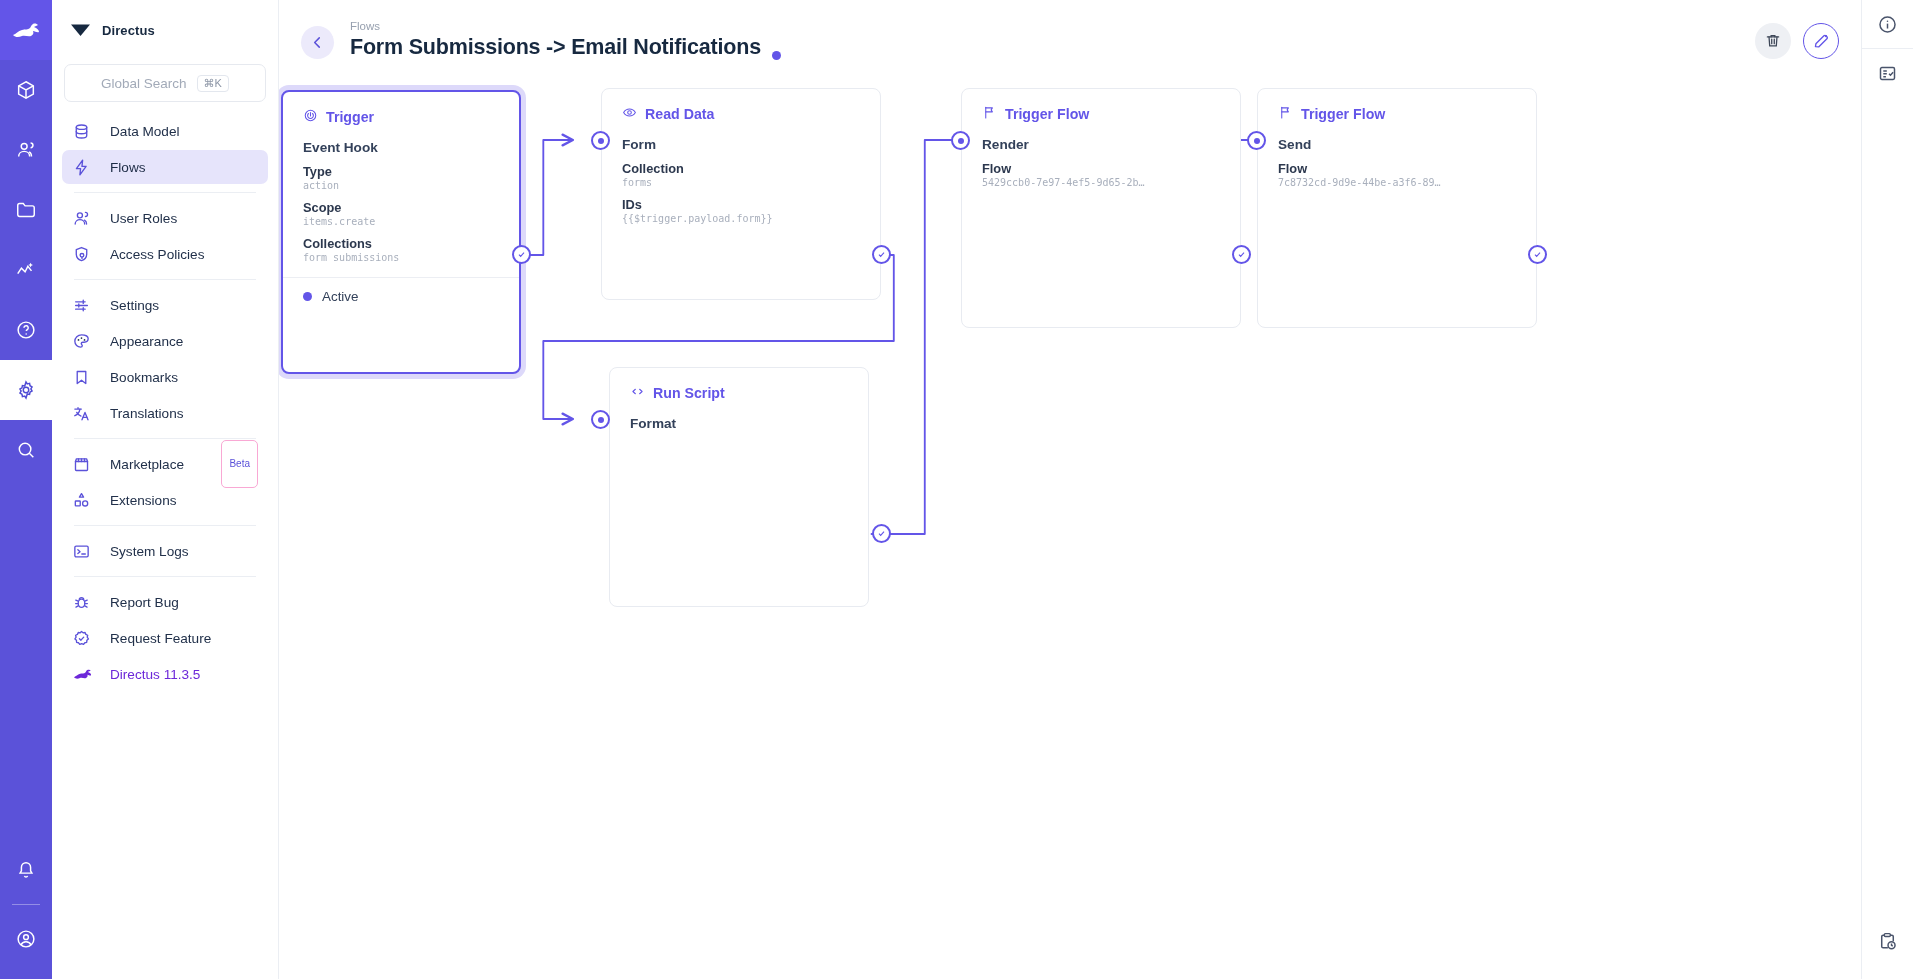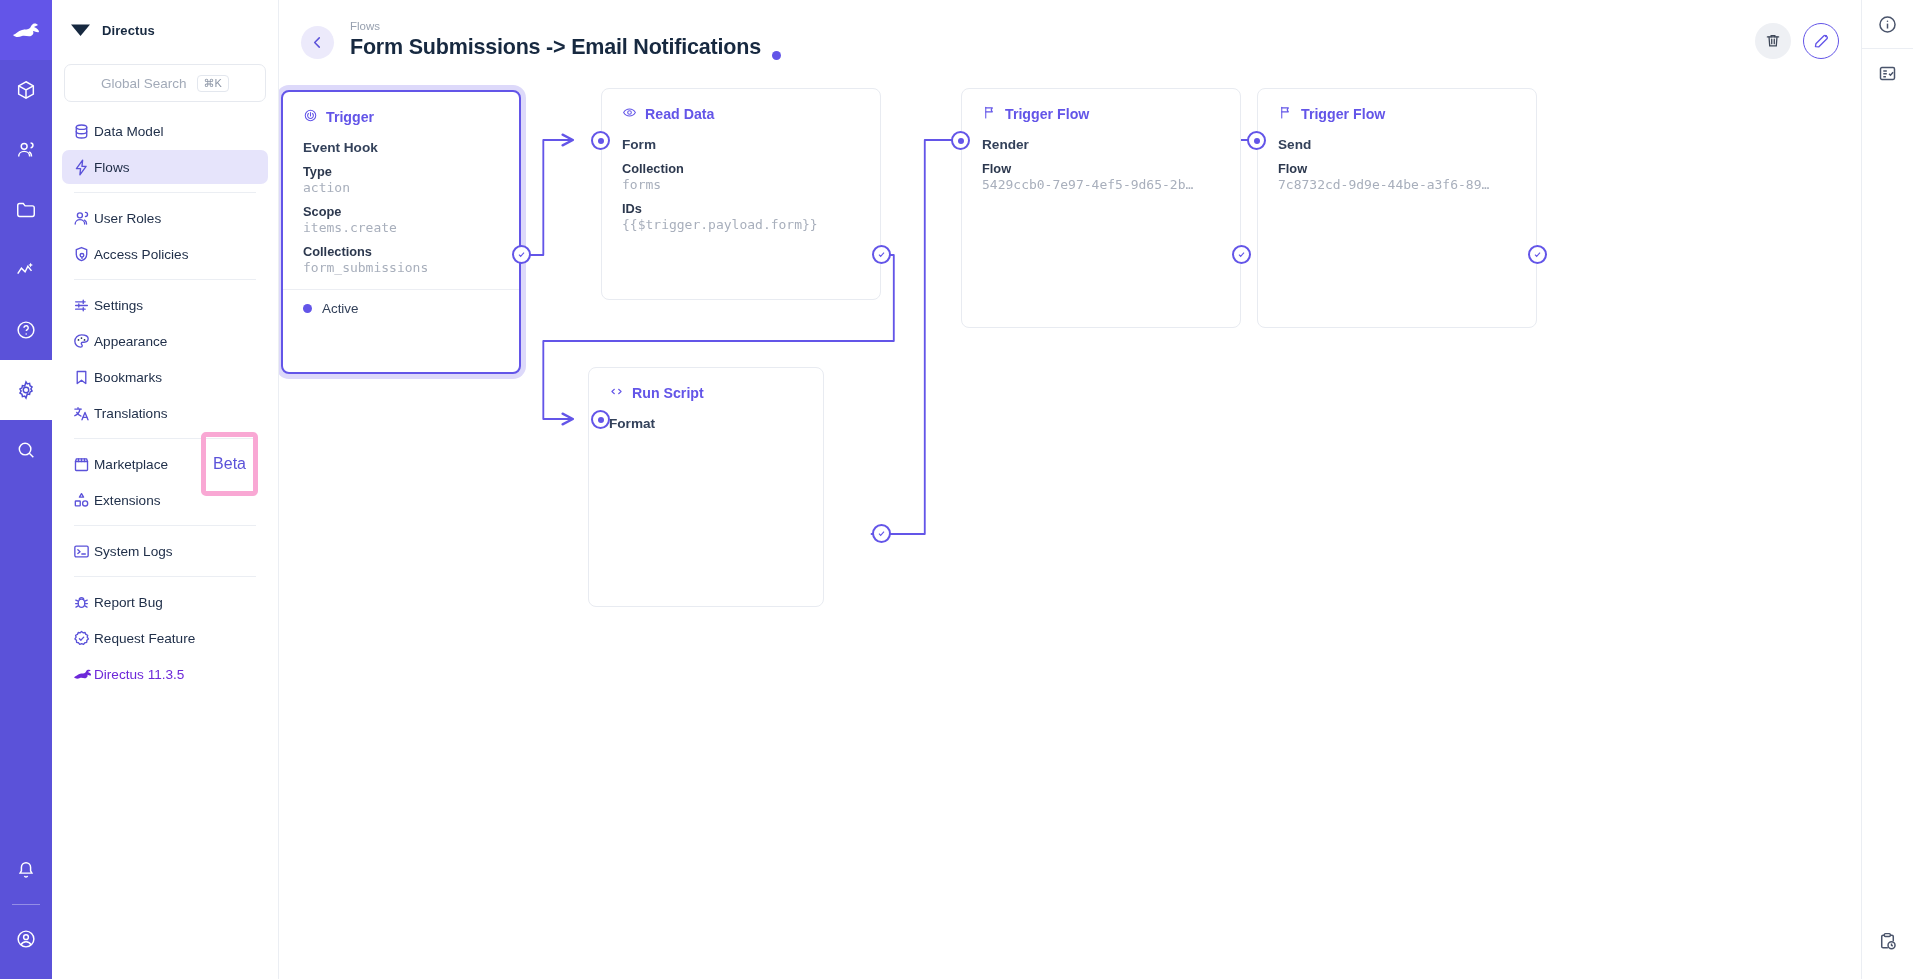--- a/index.html
+++ b/index.html
@@ -54,34 +54,34 @@
     cursor: text;
   }
   .search-ph { font-size: 13.5px; color: #a2aab8; }
   .search-kbd {
     font-size: 11px; color: #8d96a6; border: 1px solid #e3e7ee;
     border-radius: 4px; padding: 2px 6px; line-height: 1;
   }
 
   .nav-list { padding: 0 10px; }
   .nav-item {
-    display: flex; align-items: center; gap: 3px;
+    display: flex; align-items: center; gap: 19px;
     height: 34px; padding: 0 10px; border-radius: 7px;
     font-size: 13.6px; color: #21304a; cursor: pointer; margin-bottom: 2px;
     position: relative;
   }
   .nav-item.active { background: #e6e4fb; color: #1d2b45; }
   .nav-item .ni { width: 19px; height: 19px; flex: 0 0 19px; display: block; }
   .nav-item .ni svg { width: 19px; height: 19px; stroke: #5b52d9; fill: none; stroke-width: 1.7; }
   .nav-item.muted { color: #6d28d9; }
   .nav-item.muted .ni svg { stroke: #b6bdc9; }
   .nav-divider { height: 1px; background: #ebeef3; margin: 8px 12px; }
   .beta-badge {
-    margin-left: auto; font-size: 16px; color: #5b52d9;
-    border: 5px solid #f9a8d4; border-radius: 5px; padding: 16px 7px; line-height: 1.35;
+    margin-left: auto; font-size: 10px; color: #5b52d9;
+    border: 1px solid #f9a8d4; border-radius: 5px; padding: 16px 7px; line-height: 1.35;
   }
 
   
   .main { flex: 1 1 auto; position: relative; background: #ffffff; overflow: hidden; }
   .topbar {
     height: 78px; display: flex; align-items: center;
     padding: 0 22px 0 22px; position: relative;
   }
   .back-btn {
     width: 33px; height: 33px; border-radius: 50%;
@@ -113,21 +113,21 @@
     display: flex; align-items: center; gap: 8px;
     font-size: 14.2px; font-weight: 700; color: #6355e8;
     padding: 16px 20px 0 20px;
   }
   .node-title svg { stroke: #6355e8; fill: none; stroke-width: 1.7; }
   .node-body { padding: 6px 20px 14px 20px; }
   .node-op { font-size: 13.6px; color: #33415a; margin-top: 8px; font-weight: bold; }
   .field-label { font-size: 12.8px; font-weight: 700; color: #2c384e; margin-top: 9px; }
   .field-value {
     font-family: "DejaVu Sans Mono", monospace;
-    font-size: 13px; color: #a8afbc; margin-top: 1px;
+    font-size: 10px; color: #a8afbc; margin-top: 1px;
     white-space: nowrap; overflow: hidden; text-overflow: ellipsis;
   }
 
   
   .node.trigger {
     border: 2px solid #6355e8;
     box-shadow: 0 0 0 5px #ddd9fa;
   }
   .node-footer {
     border-top: 1px solid #eceef3; padding: 11px 20px;
@@ -457,21 +457,21 @@
             </div>
           </div>
           <div class="port" style="left: 312px; top: 53px;">
             <span class="inner"></span>
           </div>
           <div class="port" style="left: 593px; top: 167px;">
             <svg width="11" height="11" viewBox="0 0 24 24">
               <path d="M6.5 12.4l3.6 3.6 7.4-8"></path>
             </svg>
           </div>
-          <div class="node" style="left: 309px; top: 289px; width: 236px; height: 240px;">
+          <div class="node" style="left: 330px; top: 289px; width: 260px; height: 240px;">
             <div class="node-title">
               <span><svg width="15" height="15" viewBox="0 0 24 24" fill="none" stroke="#6355e8" stroke-width="1.7" stroke-linecap="round" stroke-linejoin="round">
                   <path d="M8.6 8.4L4.6 12l4 3.6"></path>
                   <path d="M15.4 8.4l4 3.6-4 3.6"></path>
                 </svg></span>
               <span>Run Script</span>
             </div>
             <div class="node-body">
               <div class="node-op">Format</div>
             </div>

